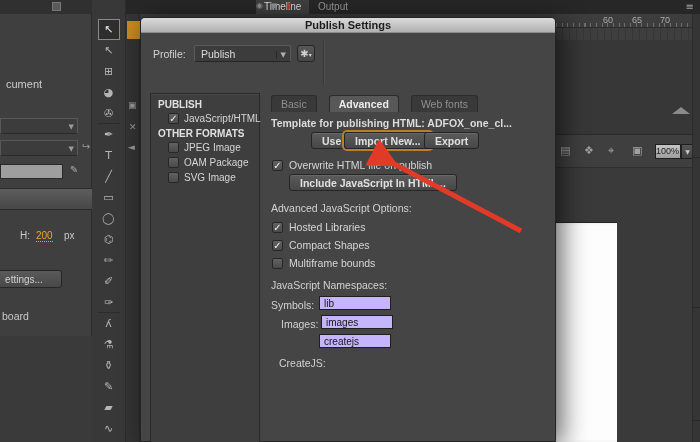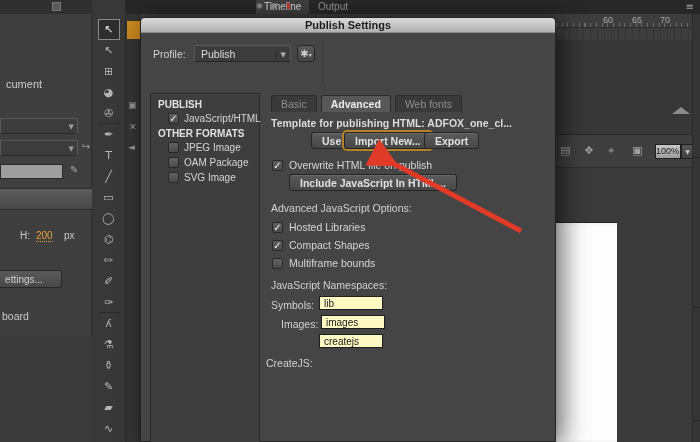--- a/index.html
+++ b/index.html
@@ -67,32 +67,32 @@
   .vdiv { border-left:1px solid #393939; border-right:1px solid #4e4e4e; }
 
   #sidebar-list { position:absolute; left:9px; top:75px; width:110px; height:350px;
     background:#3e3e3e; border:1px solid #2a2a2a; box-shadow:inset 0 1px 0 rgba(255,255,255,.05); padding:5px 0 0 7px; }
   .sb-header { font-weight:bold; color:#e0e0e0; font-size:10px; margin-bottom:3px; }
   .sb-row { display:flex; align-items:center; gap:5px; margin:0 0 4px 10px; color:#d6d6d6; font-size:10px; }
 
   .chk { width:11px; height:11px; background:linear-gradient(#626262,#4a4a4a); border:1px solid #272727; border-radius:2px;
     color:#f2f2f2; font-size:10px; line-height:10px; text-align:center; flex:none; }
 
-  .tabs { position:absolute; left:130px; top:77px; display:flex; gap:4px; }
+  .tabs { position:absolute; left:130px; top:77px; display:flex; gap:12px; }
   .tab { height:17px; padding:0 9px; line-height:17px; font-size:10.5px; background:#393939; color:#8f8f8f;
     border:1px solid #2b2b2b; border-bottom:none; border-radius:3px 3px 0 0; }
   .tab.active { background:#585858; color:#ececec; font-weight:bold; }
 
   .btn { display:inline-block; background:linear-gradient(#5b5b5b,#474747); border:1px solid #252525; border-radius:3px;
     color:#e0e0e0; font-size:10.5px; font-weight:bold; padding:0 10px; height:17px; line-height:16px;
     box-shadow:inset 0 1px 0 rgba(255,255,255,.09); }
   .btn.focus-ring { box-shadow:0 0 0 2px #b5812a, inset 0 1px 0 rgba(255,255,255,.09); }
 
   .opt-row { position:absolute; display:flex; align-items:center; gap:6px; color:#d6d6d6; font-size:10.5px; }
-  .ns-field { position:absolute; width:64px; height:14px; background:#fef9c3; border:1px solid #1f1f1f;
+  .ns-field { position:absolute; width:72px; height:14px; background:#c4b5fd; border:1px solid #1f1f1f;
     color:#161616; font-size:10px; padding:0 0 0 4px; font-family:"Liberation Sans",sans-serif; }
 
   #arrow-svg { left:0; top:0; z-index:20; pointer-events:none; }
 </style>
 </head>
 <body>
 
 <div id="screen">
 
   <div id="props-panel" class="abs">
@@ -251,21 +251,21 @@
       <span class="chk g"></span>
       <span>Multiframe bounds</span>
     </div>
 
     <div class="abs dlg-label" style="left:130px;top:261px;">JavaScript Namespaces:</div>
 
     <span class="abs dlg-label" style="left:130px;top:281px;">Symbols:</span>
     <input class="ns-field" style="left: 178px; top: 278px;" value="lib">
     <span class="abs dlg-label" style="left:140px;top:300px;text-align:right;">Images:</span>
     <input class="ns-field" style="left: 180px; top: 297px;" value="images">
-    <span class="abs dlg-label" style="left:125px;top:319px;margin-top:20px;">CreateJS:</span>
+    <span class="abs dlg-label" style="left:138px;top:319px;margin-top:20px;">CreateJS:</span>
     <input class="ns-field" style="left: 178px; top: 316px;" value="createjs">
   </div>
 
   <svg id="arrow-svg" class="abs" width="700" height="442" viewBox="0 0 700 442">
     <defs>
       <marker id="ah" markerWidth="6" markerHeight="6" refX="4" refY="3" orient="auto">
         <path d="M6,0 L0,3 L6,6 z" fill="#e03a28"></path>
       </marker>
     </defs>
     <line x1="521" y1="231" x2="381" y2="157" stroke="#e03a28" stroke-width="5" marker-end="url(#ah)"></line>

